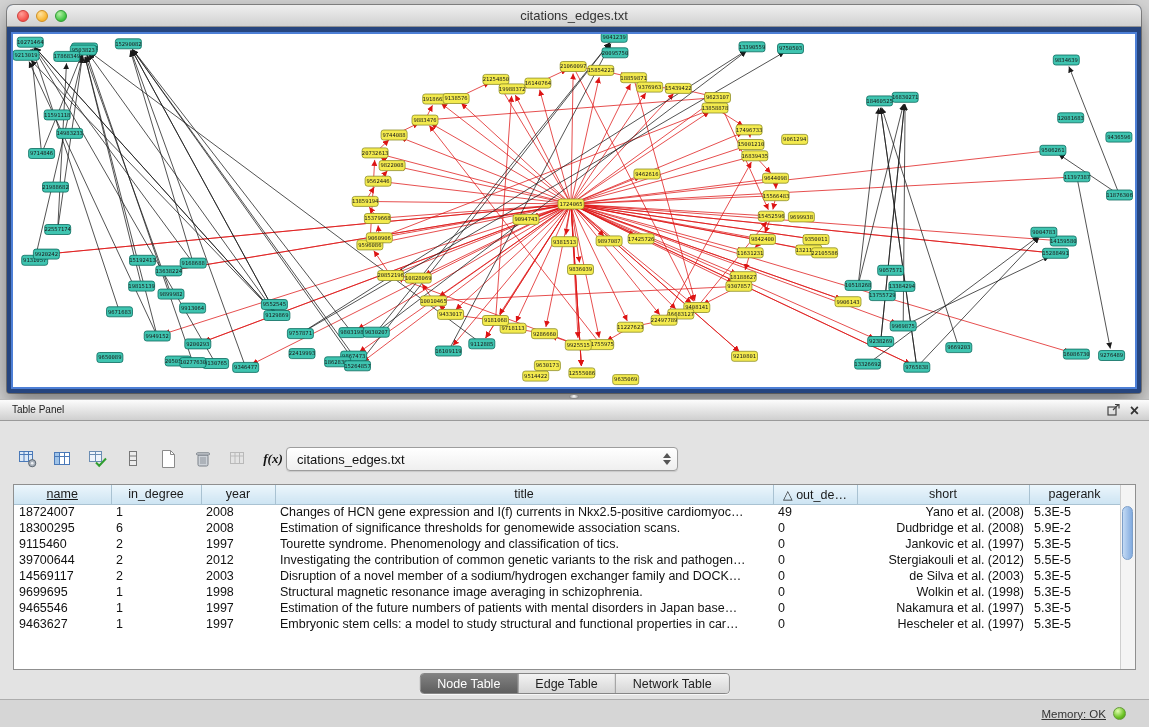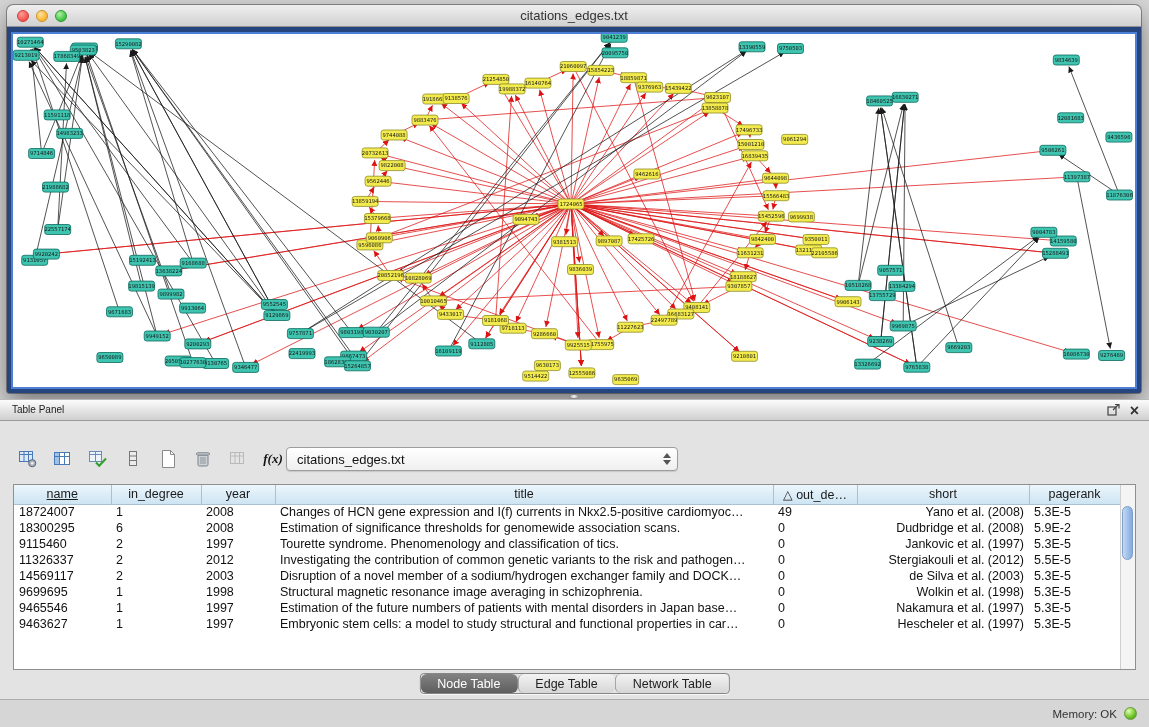--- a/index.html
+++ b/index.html
@@ -106,28 +106,28 @@
     border-radius:6px; border:1px solid #7d9fc9;
     background:linear-gradient(90deg,#c3daf4,#82abdf);
   }
 
   .tabs{
     position:absolute; left:50%; bottom:5px; transform:translateX(-50%);
     display:flex; height:21px; line-height:20px;
     border:1px solid #868686; border-radius:4px; overflow:hidden;
     font-size:12.5px; box-shadow:0 1px 0 rgba(255,255,255,.7);
   }
-  .tab{ padding:0 17px; background:linear-gradient(#f3f3f3,#d6d6d6); color:#222; border-left:1px solid #9a9a9a;border-radius:6px; }
+  .tab{ padding:0 17px; background:linear-gradient(#f3f3f3,#d6d6d6); color:#222; border-left:1px solid #9a9a9a; }
   .tab:first-child{ border-left:none; }
   .tab.selected{ background:linear-gradient(#828282,#5e5e5e); color:#fff; }
 
   #status-bar{
     position:absolute; top:700px; left:0; width:1149px; height:27px;
     display:flex; justify-content:flex-end; align-items:center;
-    padding-right:12px; gap:7px; font-size:11.5px; color:#333;
+    padding-right:23px; gap:7px; font-size:11.5px; color:#333;text-decoration:underline;
   }
   .memory-orb{
     width:13px; height:13px; border-radius:50%;
     background:radial-gradient(circle at 35% 28%, #e2ffb0, #6cc225 60%, #478f12);
     border:1px solid #649a3a;
   }
 </style>
 </head>
 <body>
 
@@ -975,21 +975,21 @@
           <tr>
             <td>9115460</td>
             <td>2</td>
             <td>1997</td>
             <td>Tourette syndrome. Phenomenology and classification of tics.</td>
             <td>0</td>
             <td>Jankovic et al. (1997)</td>
             <td>5.3E-5</td>
           </tr>
           <tr>
-            <td>11326337</td>
+            <td>39700644</td>
             <td>2</td>
             <td>2012</td>
             <td>Investigating the contribution of common genetic variants to the risk and pathogen…</td>
             <td>0</td>
             <td>Stergiakouli et al. (2012)</td>
             <td>5.5E-5</td>
           </tr>
           <tr>
             <td>14569117</td>
             <td>2</td>

